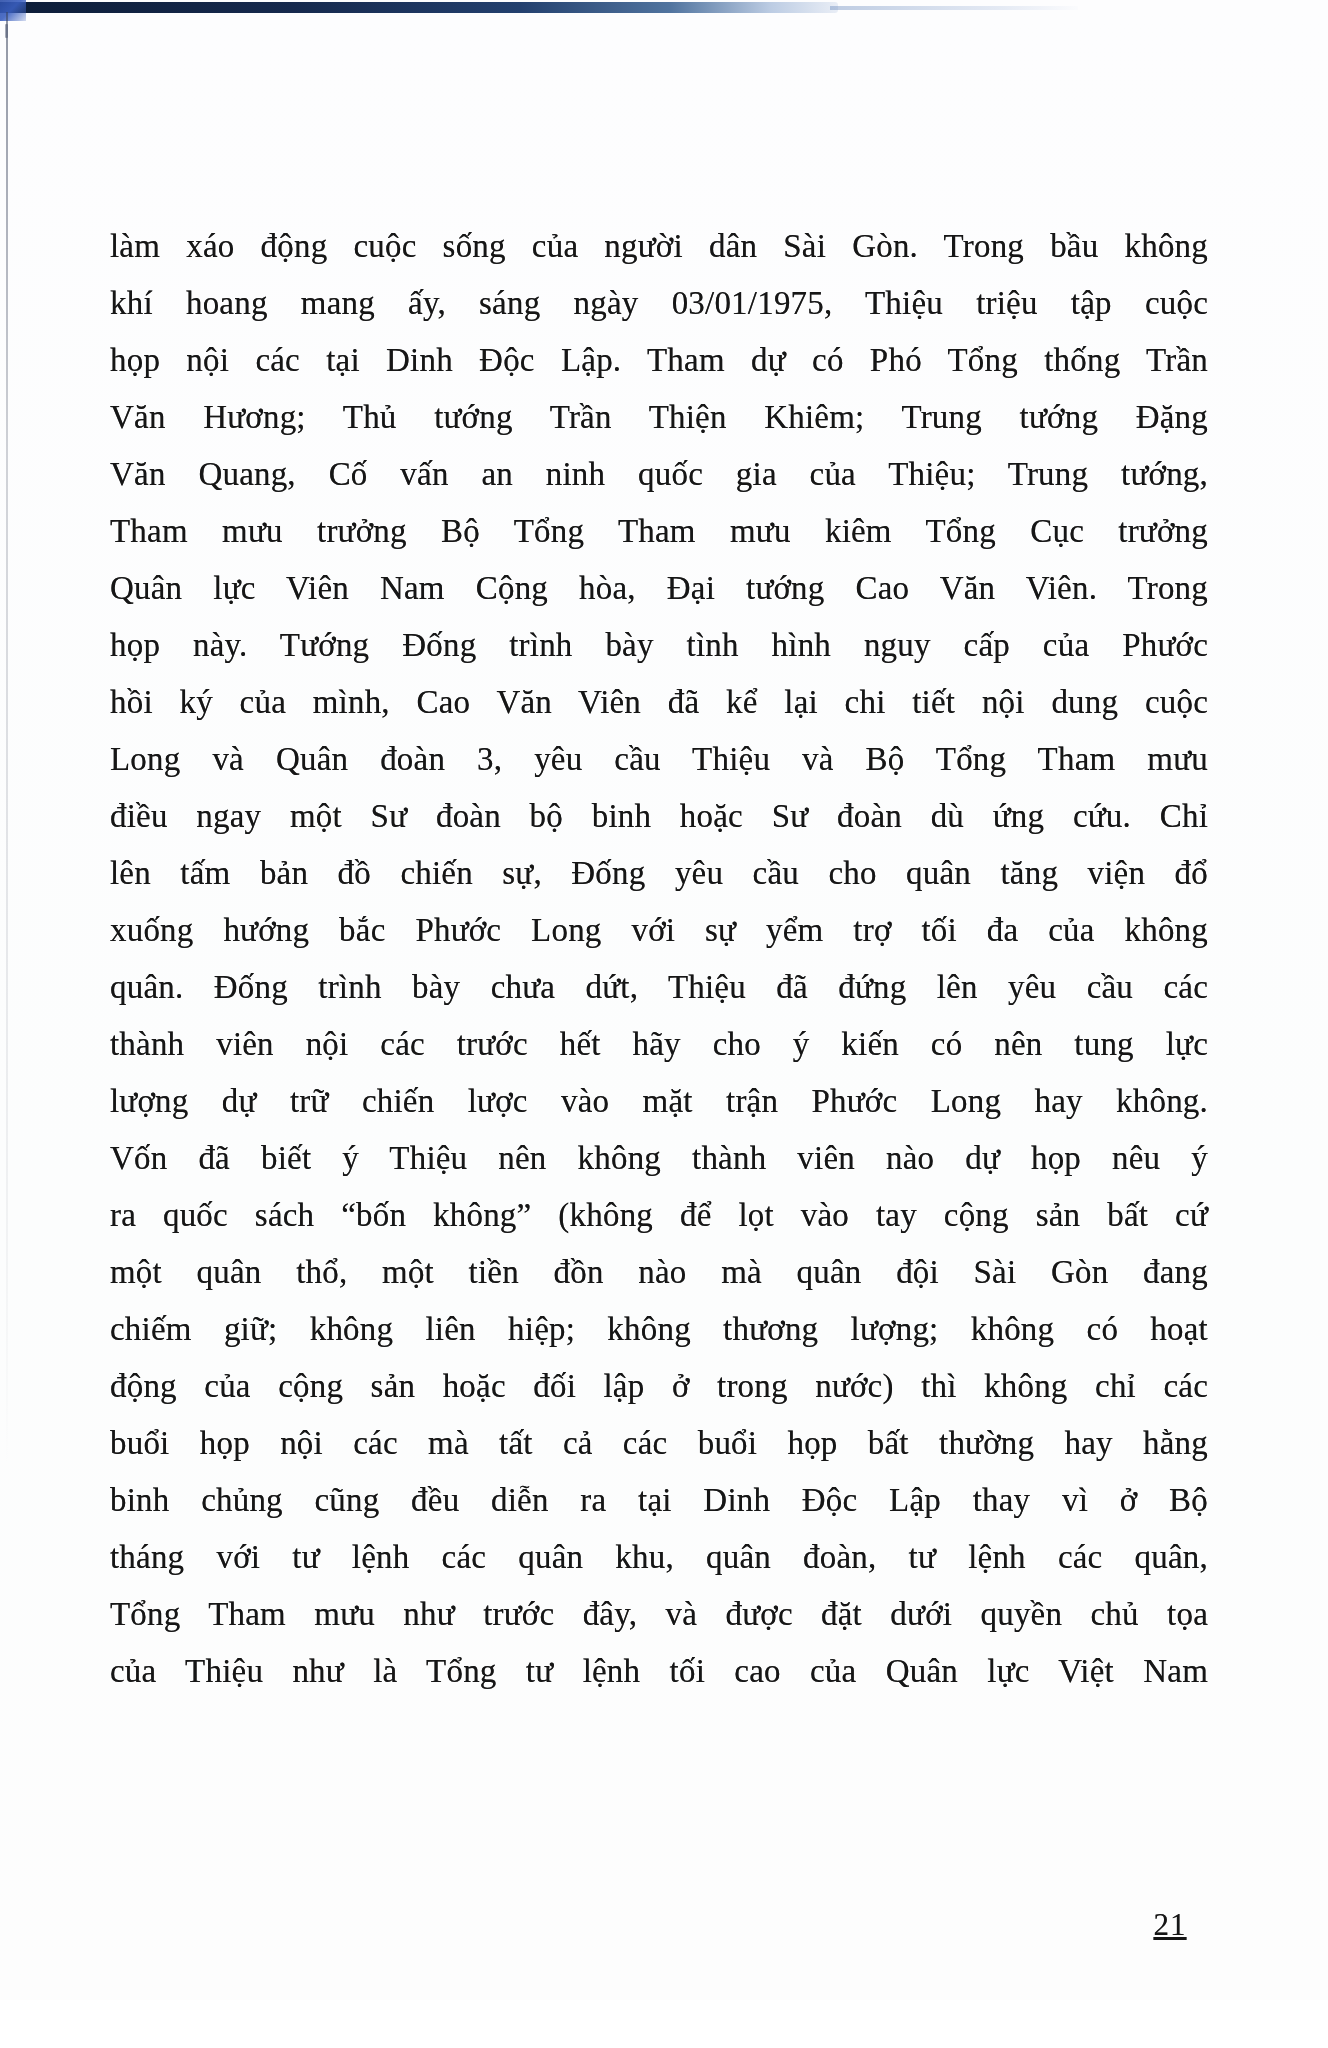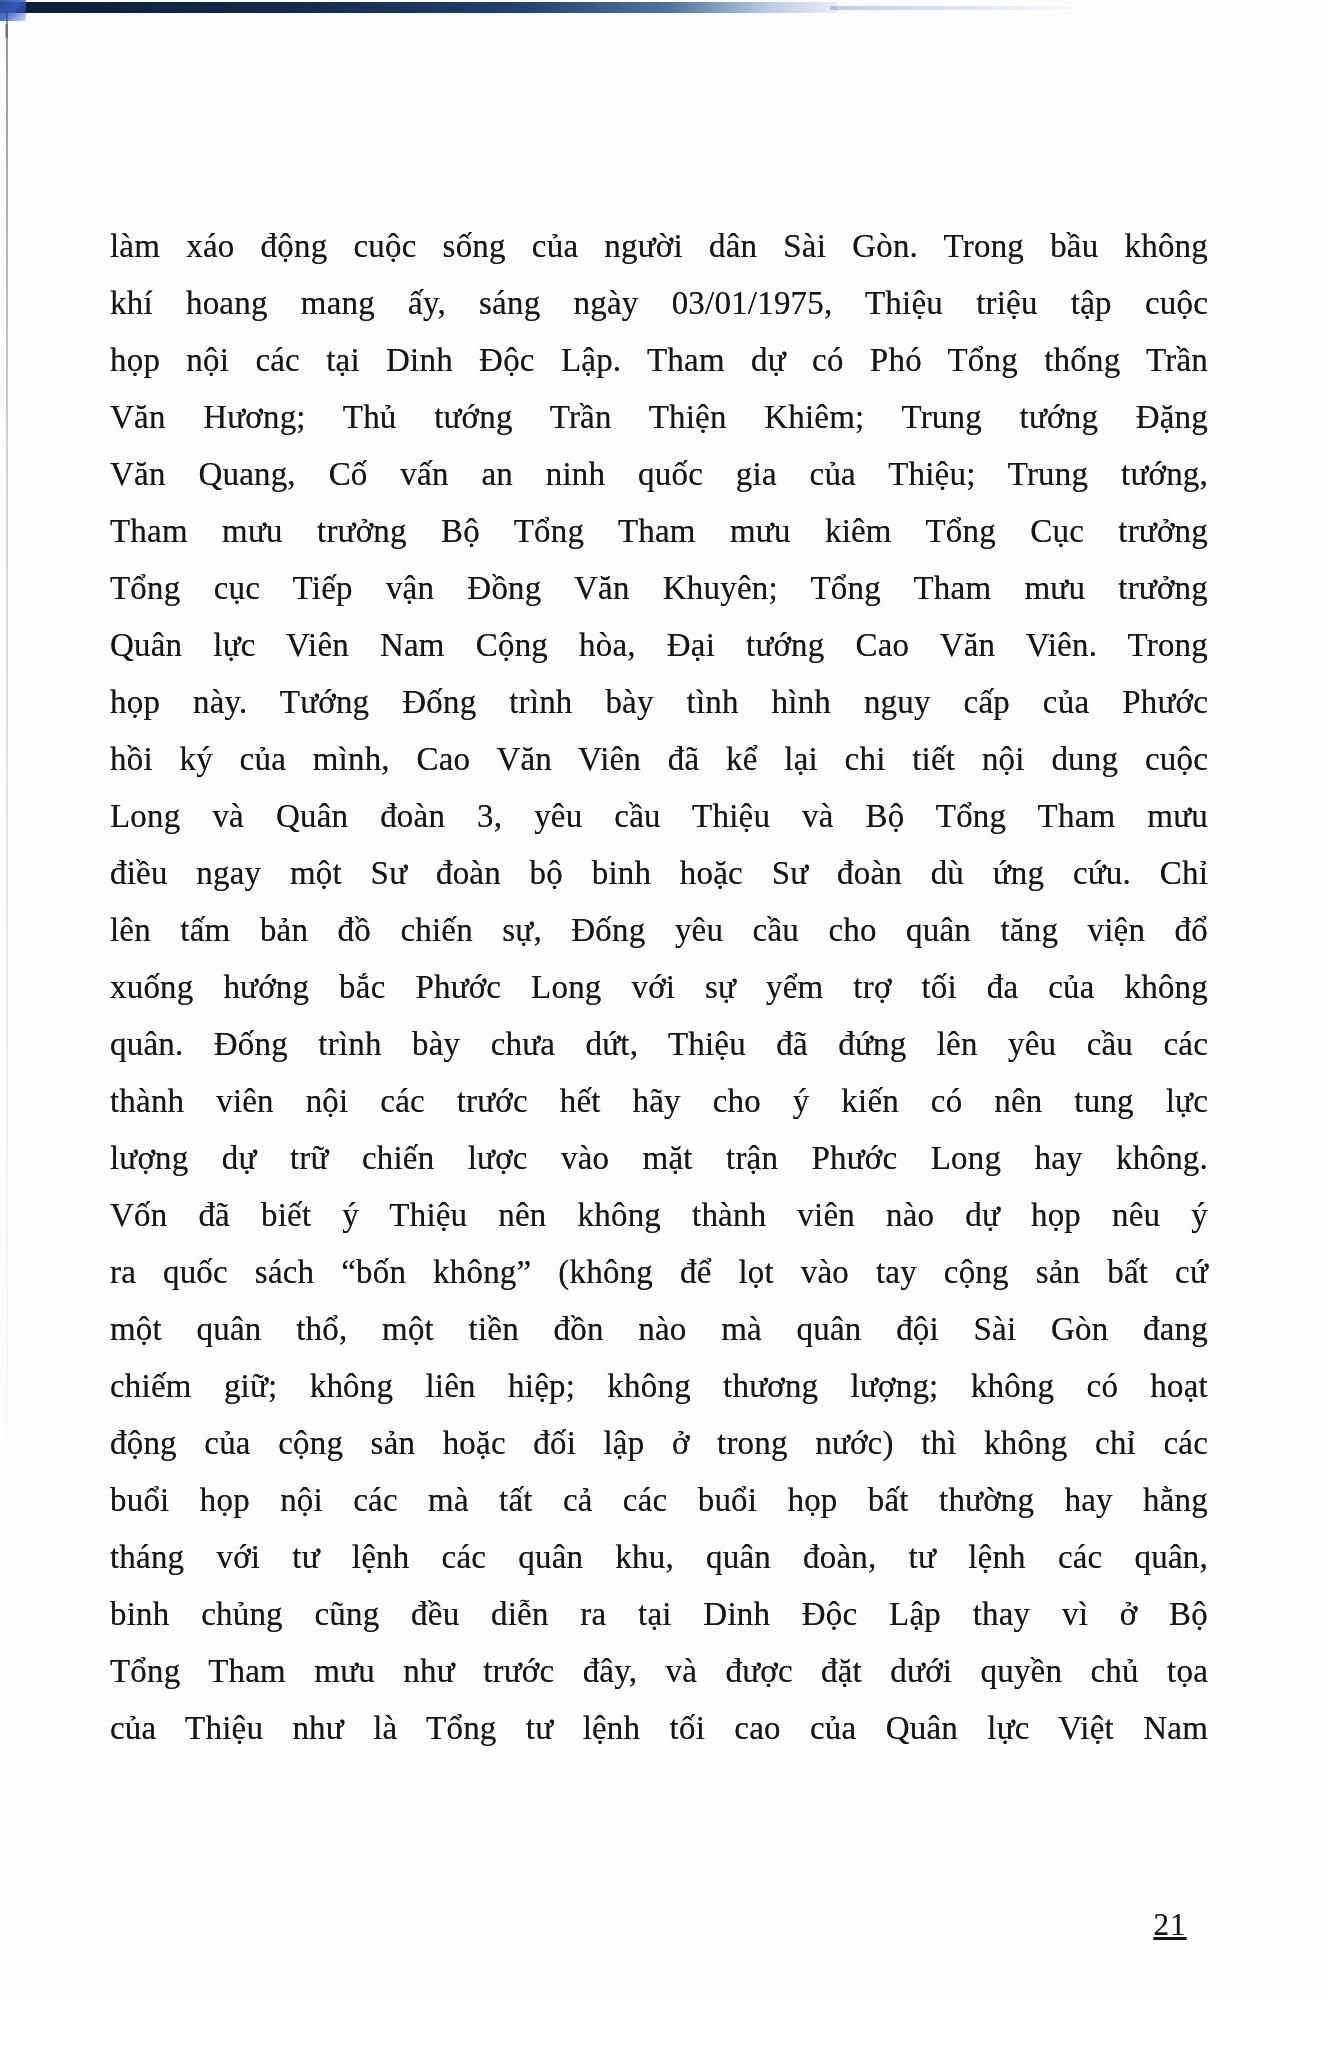--- a/index.html
+++ b/index.html
@@ -103,37 +103,36 @@
   <div class="left-line"></div>
   <div class="left-tick"></div>
 
   <div class="text-block">
     <p class="line">làm xáo động cuộc sống của người dân Sài Gòn. Trong bầu không</p>
     <p class="line">khí hoang mang ấy, sáng ngày 03/01/1975, Thiệu triệu tập cuộc</p>
     <p class="line">họp nội các tại Dinh Độc Lập. Tham dự có Phó Tổng thống Trần</p>
     <p class="line">Văn Hương; Thủ tướng Trần Thiện Khiêm; Trung tướng Đặng</p>
     <p class="line">Văn Quang, Cố vấn an ninh quốc gia của Thiệu; Trung tướng,</p>
     <p class="line">Tham mưu trưởng Bộ Tổng Tham mưu kiêm Tổng Cục trưởng</p>
-    <p class="line">Tổng cục Tiếp vận Đồng Văn Khuyên; Tổng Tham mưu trưởng</p>
     <p class="line">Quân lực Viên Nam Cộng hòa, Đại tướng Cao Văn Viên. Trong</p>
     <p class="line">họp này. Tướng Đống trình bày tình hình nguy cấp của Phước</p>
     <p class="line">hồi ký của mình, Cao Văn Viên đã kể lại chi tiết nội dung cuộc</p>
     <p class="line">Long và Quân đoàn 3, yêu cầu Thiệu và Bộ Tổng Tham mưu</p>
     <p class="line">điều ngay một Sư đoàn bộ binh hoặc Sư đoàn dù ứng cứu. Chỉ</p>
     <p class="line">lên tấm bản đồ chiến sự, Đống yêu cầu cho quân tăng viện đổ</p>
     <p class="line">xuống hướng bắc Phước Long với sự yểm trợ tối đa của không</p>
     <p class="line">quân. Đống trình bày chưa dứt, Thiệu đã đứng lên yêu cầu các</p>
     <p class="line">thành viên nội các trước hết hãy cho ý kiến có nên tung lực</p>
     <p class="line">lượng dự trữ chiến lược vào mặt trận Phước Long hay không.</p>
     <p class="line">Vốn đã biết ý Thiệu nên không thành viên nào dự họp nêu ý</p>
     <p class="line">ra quốc sách “bốn không” (không để lọt vào tay cộng sản bất cứ</p>
     <p class="line">một quân thổ, một tiền đồn nào mà quân đội Sài Gòn đang</p>
     <p class="line">chiếm giữ; không liên hiệp; không thương lượng; không có hoạt</p>
     <p class="line">động của cộng sản hoặc đối lập ở trong nước) thì không chỉ các</p>
     <p class="line">buổi họp nội các mà tất cả các buổi họp bất thường hay hằng</p>
+    <p class="line">binh chủng cũng đều diễn ra tại Dinh Độc Lập thay vì ở Bộ</p>
     <p class="line">tháng với tư lệnh các quân khu, quân đoàn, tư lệnh các quân,</p>
-    <p class="line">binh chủng cũng đều diễn ra tại Dinh Độc Lập thay vì ở Bộ</p>
     <p class="line">Tổng Tham mưu như trước đây, và được đặt dưới quyền chủ tọa</p>
     <p class="line">của Thiệu như là Tổng tư lệnh tối cao của Quân lực Việt Nam</p>
   </div>
 
   <div class="page-number">21</div>
 </div>
 
 </body></html>

